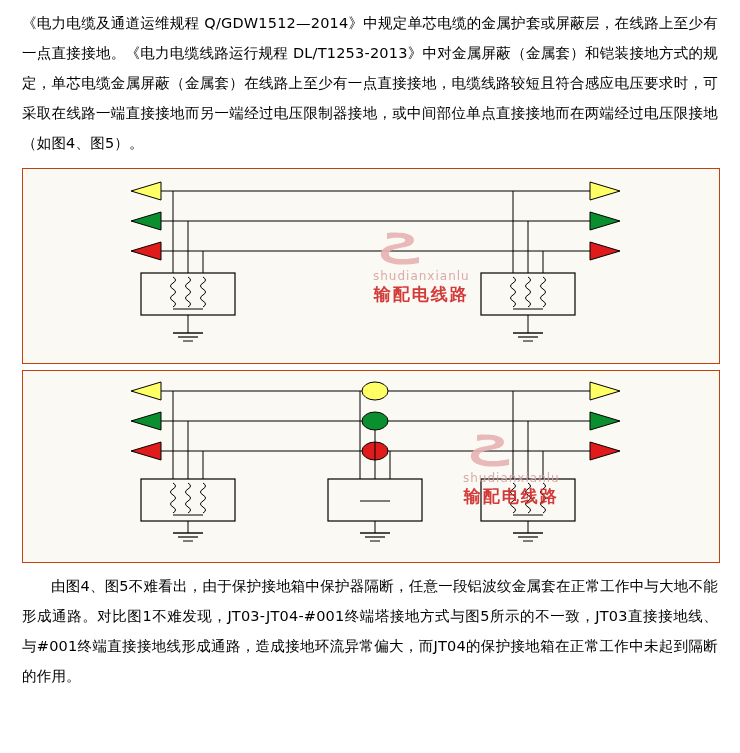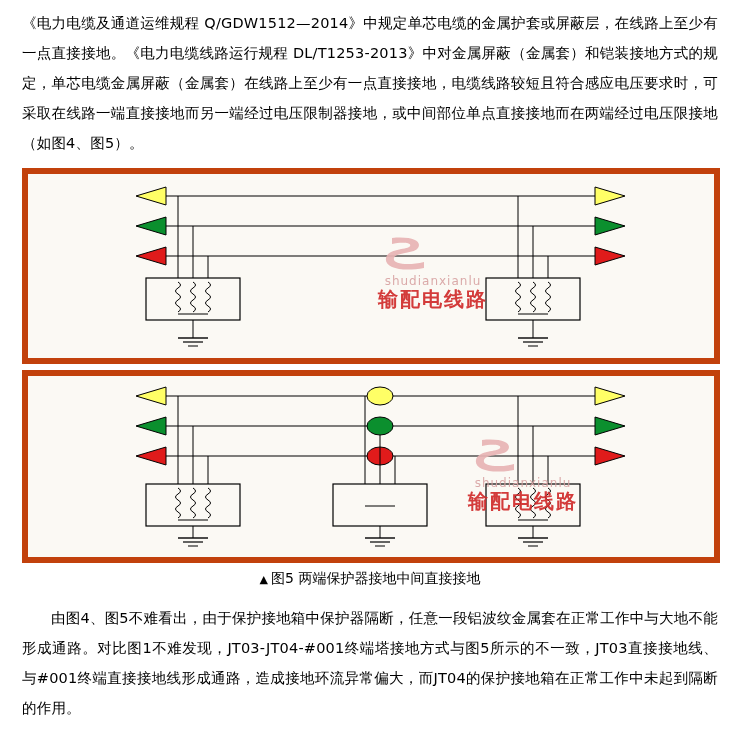--- a/index.html
+++ b/index.html
@@ -28,21 +28,21 @@
     text-align: justify;
     letter-spacing: 0.2px;
     margin: 0;
   }
   .para.indent {
     text-indent: 2em;
   }
   .figbox {
     position: relative;
     margin: 0 auto;
-    border: 6px solid #c2410c;
+    border: 1px solid #c2410c;
     background: #fbf9f4;
     box-sizing: border-box;
   }
   .fig1 {
     width: 698px;
     height: 196px;
     margin-top: 10px;
   }
   .fig2 {
     width: 698px;
@@ -68,21 +68,21 @@
   .wm1 { left: 350px; top: 58px; }
   .wm2 { left: 440px; top: 58px; }
   .wm-text1 {
     font-family: "DejaVu Sans", sans-serif;
     font-size: 12px;
     color: #d8a3a3;
     letter-spacing: 1px;
     text-align: center;
   }
   .wm-text2 {
-    font-size: 20px;
+    font-size: 17px;
     color: #d02b2b;
     font-weight: bold;
     letter-spacing: 2px;
     text-align: center;
     line-height: 22px;
   }
   svg { display: block; }
   .bottom-para {
     margin-top: 8px;
   }
@@ -228,17 +228,16 @@
 
     <div class="wm wm2">
       <svg width="70" height="42" viewBox="0 0 70 42">
         <path d="M14,6 C36,4 44,10 40,16 C36,22 18,20 16,26 C14,32 30,34 46,30 L46,36 C24,40 6,36 8,26 C10,16 30,18 32,14 C34,10 22,10 14,12 Z" fill="#e8b4b4"></path>
       </svg>
       <div class="wm-text1">shudianxianlu</div>
       <div class="wm-text2">输配电线路</div>
     </div>
   </div>
 
-  <p class="figcap"><span class="tri">▲</span><span>图5  两端保护器接地中间直接接地</span></p>
 
   <p class="para indent bottom-para">由图4、图5不难看出，由于保护接地箱中保护器隔断，任意一段铝波纹金属套在正常工作中与大地不能形成通路。对比图1不难发现，JT03-JT04-#001终端塔接地方式与图5所示的不一致，JT03直接接地线、与#001终端直接接地线形成通路，造成接地环流异常偏大，而JT04的保护接地箱在正常工作中未起到隔断的作用。</p>
 
 </div>
 
 </body></html>

